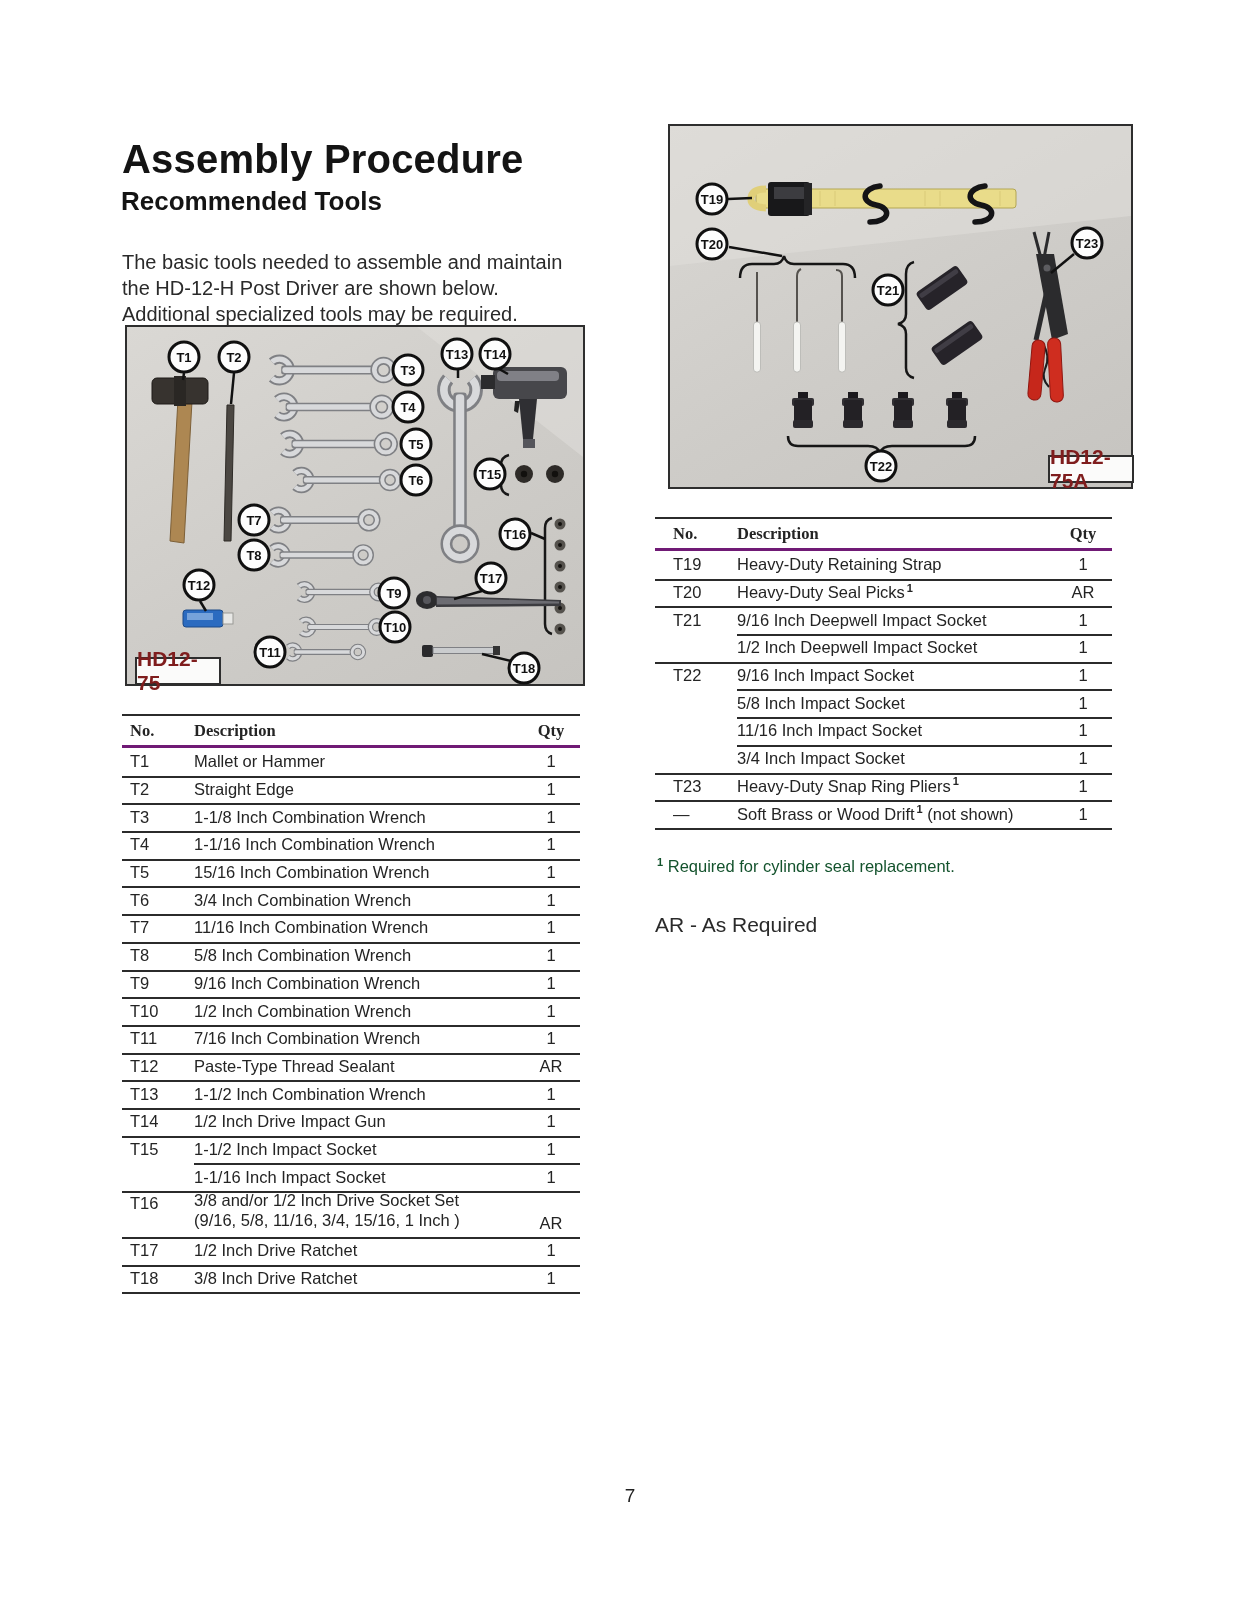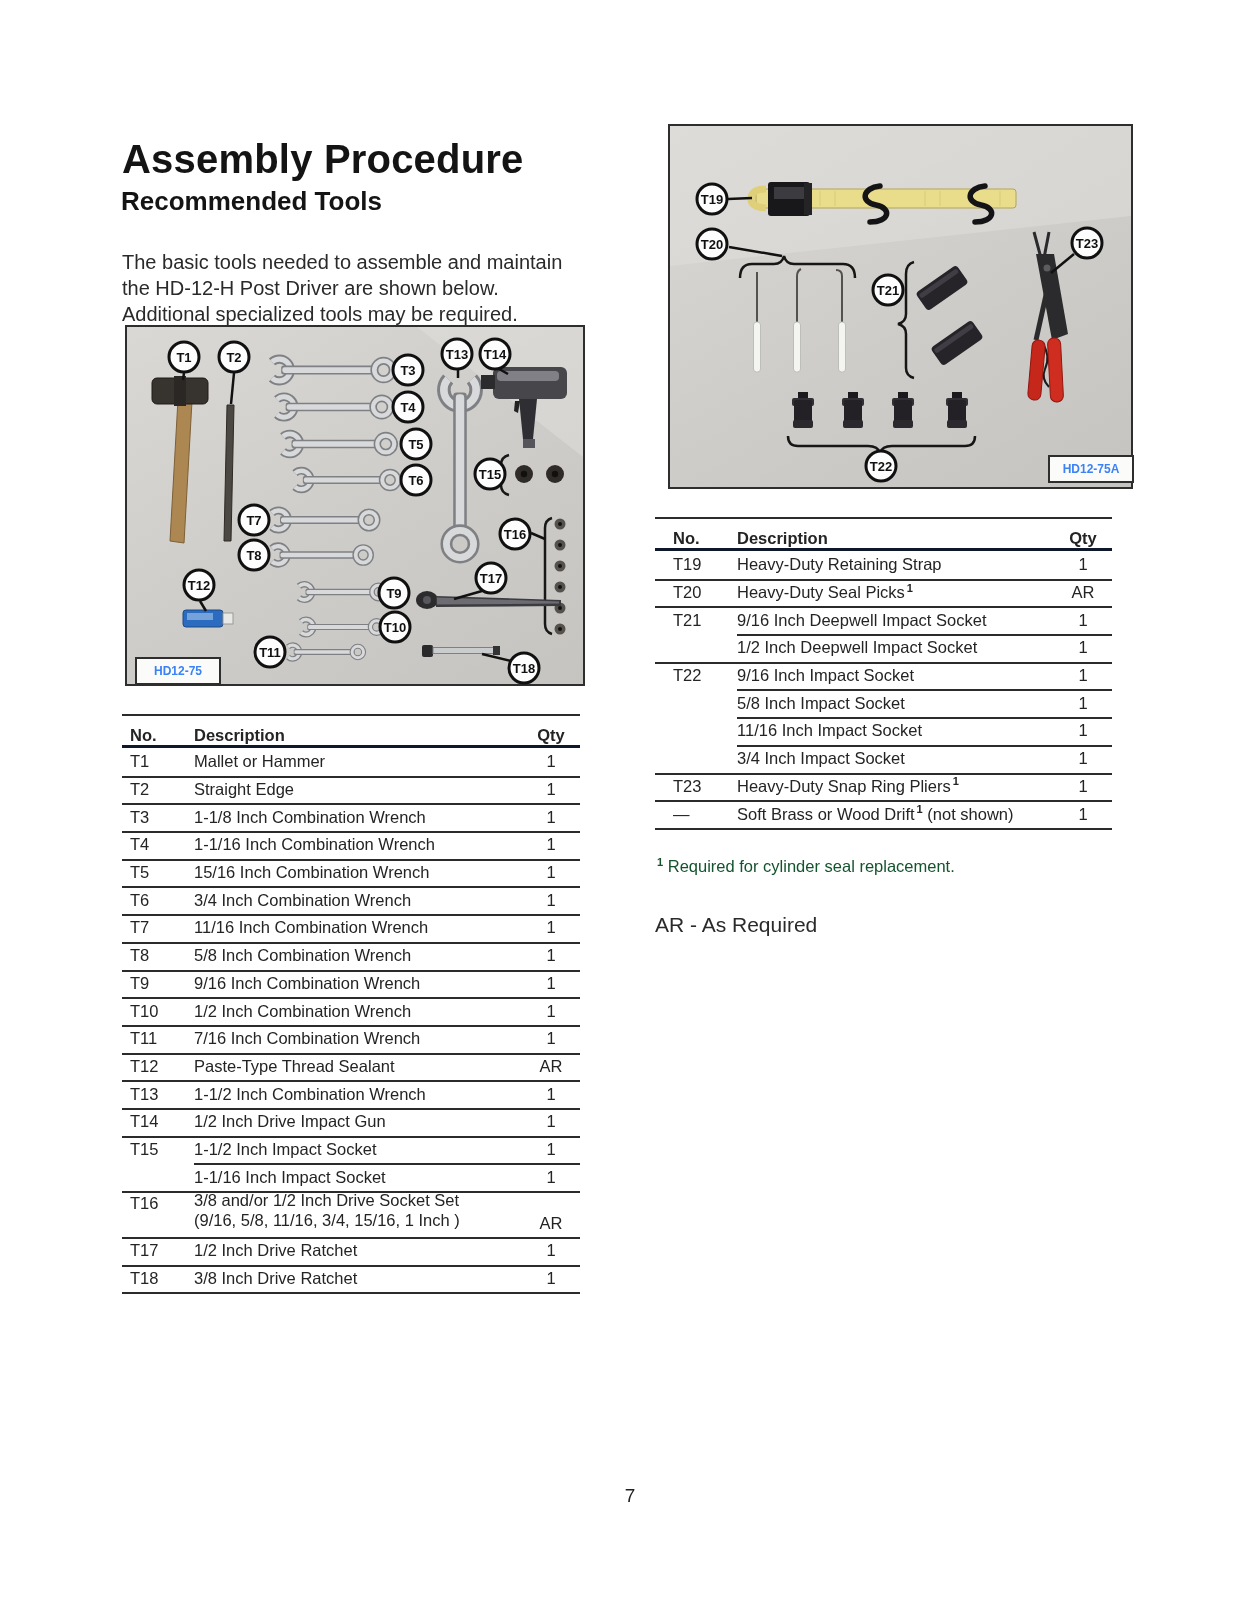--- a/index.html
+++ b/index.html
@@ -19,31 +19,31 @@
   .photo svg{position:absolute;left:0;top:0;}
   .bubble{
     position:absolute;width:33px;height:33px;box-sizing:border-box;
     border:3px solid #101010;border-radius:50%;background:#fdfdfd;
     display:flex;align-items:center;justify-content:center;
     font-size:13px;font-weight:bold;color:#101010;transform:translate(-50%,-50%);
     z-index:3;
   }
   .figlabel{
     position:absolute;background:#fbfbfa;border:2px solid #2e2e2e;
-    font-size:12px;font-weight:bold;color:#3b82f6;
+    font-size:21px;font-weight:bold;color:#7f1d1d;
     display:flex;align-items:center;justify-content:center;z-index:3;
   }
   #fig1-label{left:8px;top:330px;width:82px;height:24px;}
   #fig2-label{left:378px;top:329px;width:82px;height:24px;}
   
   .tbl{position:absolute;font-size:16.5px;color:#242424;border-top:2.5px solid #2b2b2b;}
   #tbl1{left:122px;top:714px;width:458px;}
   #tbl2{left:655px;top:517px;width:457px;}
   .tbl-title{height:29px;display:flex;align-items:center;justify-content:center;font-weight:bold;border-bottom:2px solid #2b2b2b;}
-  .tbl-head{height:29px;display:flex;align-items:flex-end;font-weight:bold;border-bottom:3px solid #0f172a;}
+  .tbl-head{height:29px;display:flex;align-items:center;font-weight:bold;border-bottom:3px solid #701a75;font-family:Liberation Serif, serif;}
   .tbl-body{border-bottom:2.5px solid #2b2b2b;}
   .trow{min-height:27.7px;display:flex;align-items:center;position:relative;}
   .trow.tall{min-height:46px;align-items:flex-start;}
   .trow.tall .cno{padding-top:3px;}
   .rline{position:absolute;top:0;left:0;right:0;height:2px;background:#2b2b2b;}
   #tbl1 .rline.ind{left:72px;}
   #tbl2 .rline.ind{left:82px;}
   .cno{width:72px;box-sizing:border-box;padding-left:8px;flex-shrink:0;}
   #tbl2 .cno{width:82px;padding-left:18px;}
   .cdesc{flex:1;padding-right:4px;}

